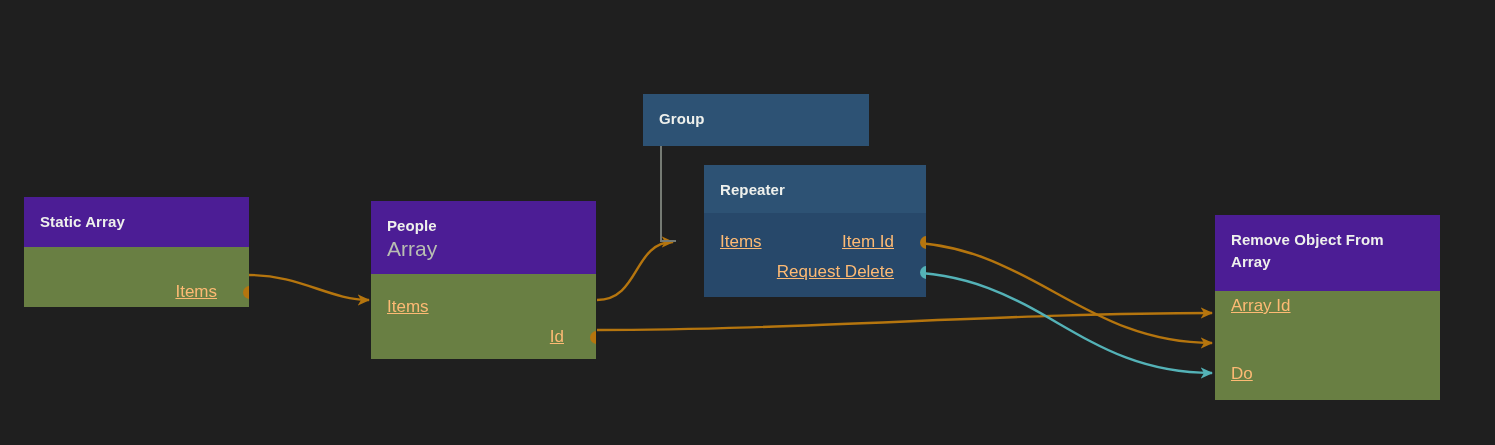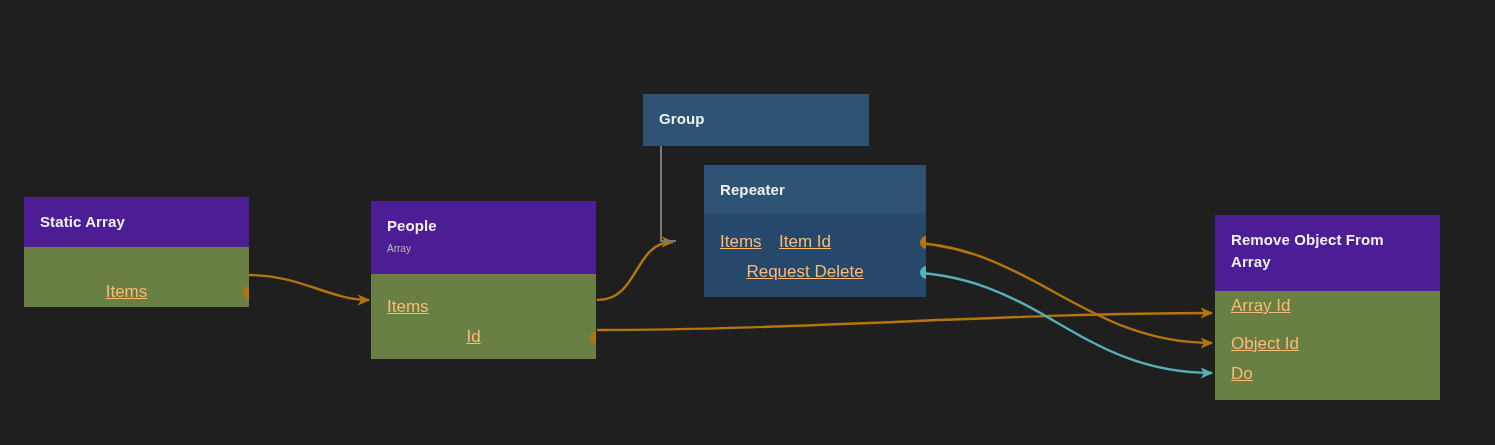--- a/index.html
+++ b/index.html
@@ -35,21 +35,21 @@
   }
   .node-title {
     color: #eef0ec;
     font-size: 15px;
     font-weight: 600;
     line-height: 22px;
     letter-spacing: 0.1px;
   }
   .node-subtitle {
     color: #b9beb2;
-    font-size: 10px;
+    font-size: 21px;
     font-weight: 400;
     line-height: 21px;
     margin-top: 1px;
   }
   .node-body {
     box-sizing: border-box;
     padding: 8px 0 10px 0;
   }
   .port-row {
     position: relative;
@@ -61,22 +61,22 @@
     color: #fdba74;
     font-size: 17px;
     white-space: nowrap;
     text-decoration: underline;
   }
   .port-row.in .port-label {
     padding-left: 16px;
     text-align: left;
   }
   .port-row.out .port-label {
-    padding-right: 20px;
-    text-align: center;
+    padding-right: 32px;
+    text-align: right;
   }
   
   .node.green .node-header { background: #4c1d95; }
   .node.green .node-body   { background: #697f43; }
   
   .node.blue .node-header  { background: #2d5274; }
   .node.blue .node-body    { background: #27486a; }
   .group-node .node-header { background: #2d5274; }
 
   .group-bracket {
@@ -165,23 +165,20 @@
         <div class="port-dot dot-cyan" style="left: 215.5px; top: 100.5px;"></div>
       </div>
       <div class="node green" style="left: 1215px; top: 215px; width: 225px; height: 185px;">
         <div class="node-header" style="height: 76px;">
           <div class="node-title">Remove Object From Array</div>
         </div>
         <div class="node-body" style="height: 109px;"></div>
         <div class="port-row in" style="position: absolute; top: 76px; left: 0px; width: 225px;">
           <div class="port-label">Array Id</div>
         </div>
-        <div class="port-row in" style="position: absolute; top: 114px; left: 0px; width: 225px;">
-          <div class="port-label">Object Id</div>
-        </div>
         <div class="port-row in" style="position: absolute; top: 144px; left: 0px; width: 225px;">
           <div class="port-label">Do</div>
         </div>
       </div>
     </div>
 
   <div class="group-bracket" style="left: 660px; top: 146px; width: 16px; height: 96px;"></div>
 
 </div>
 

